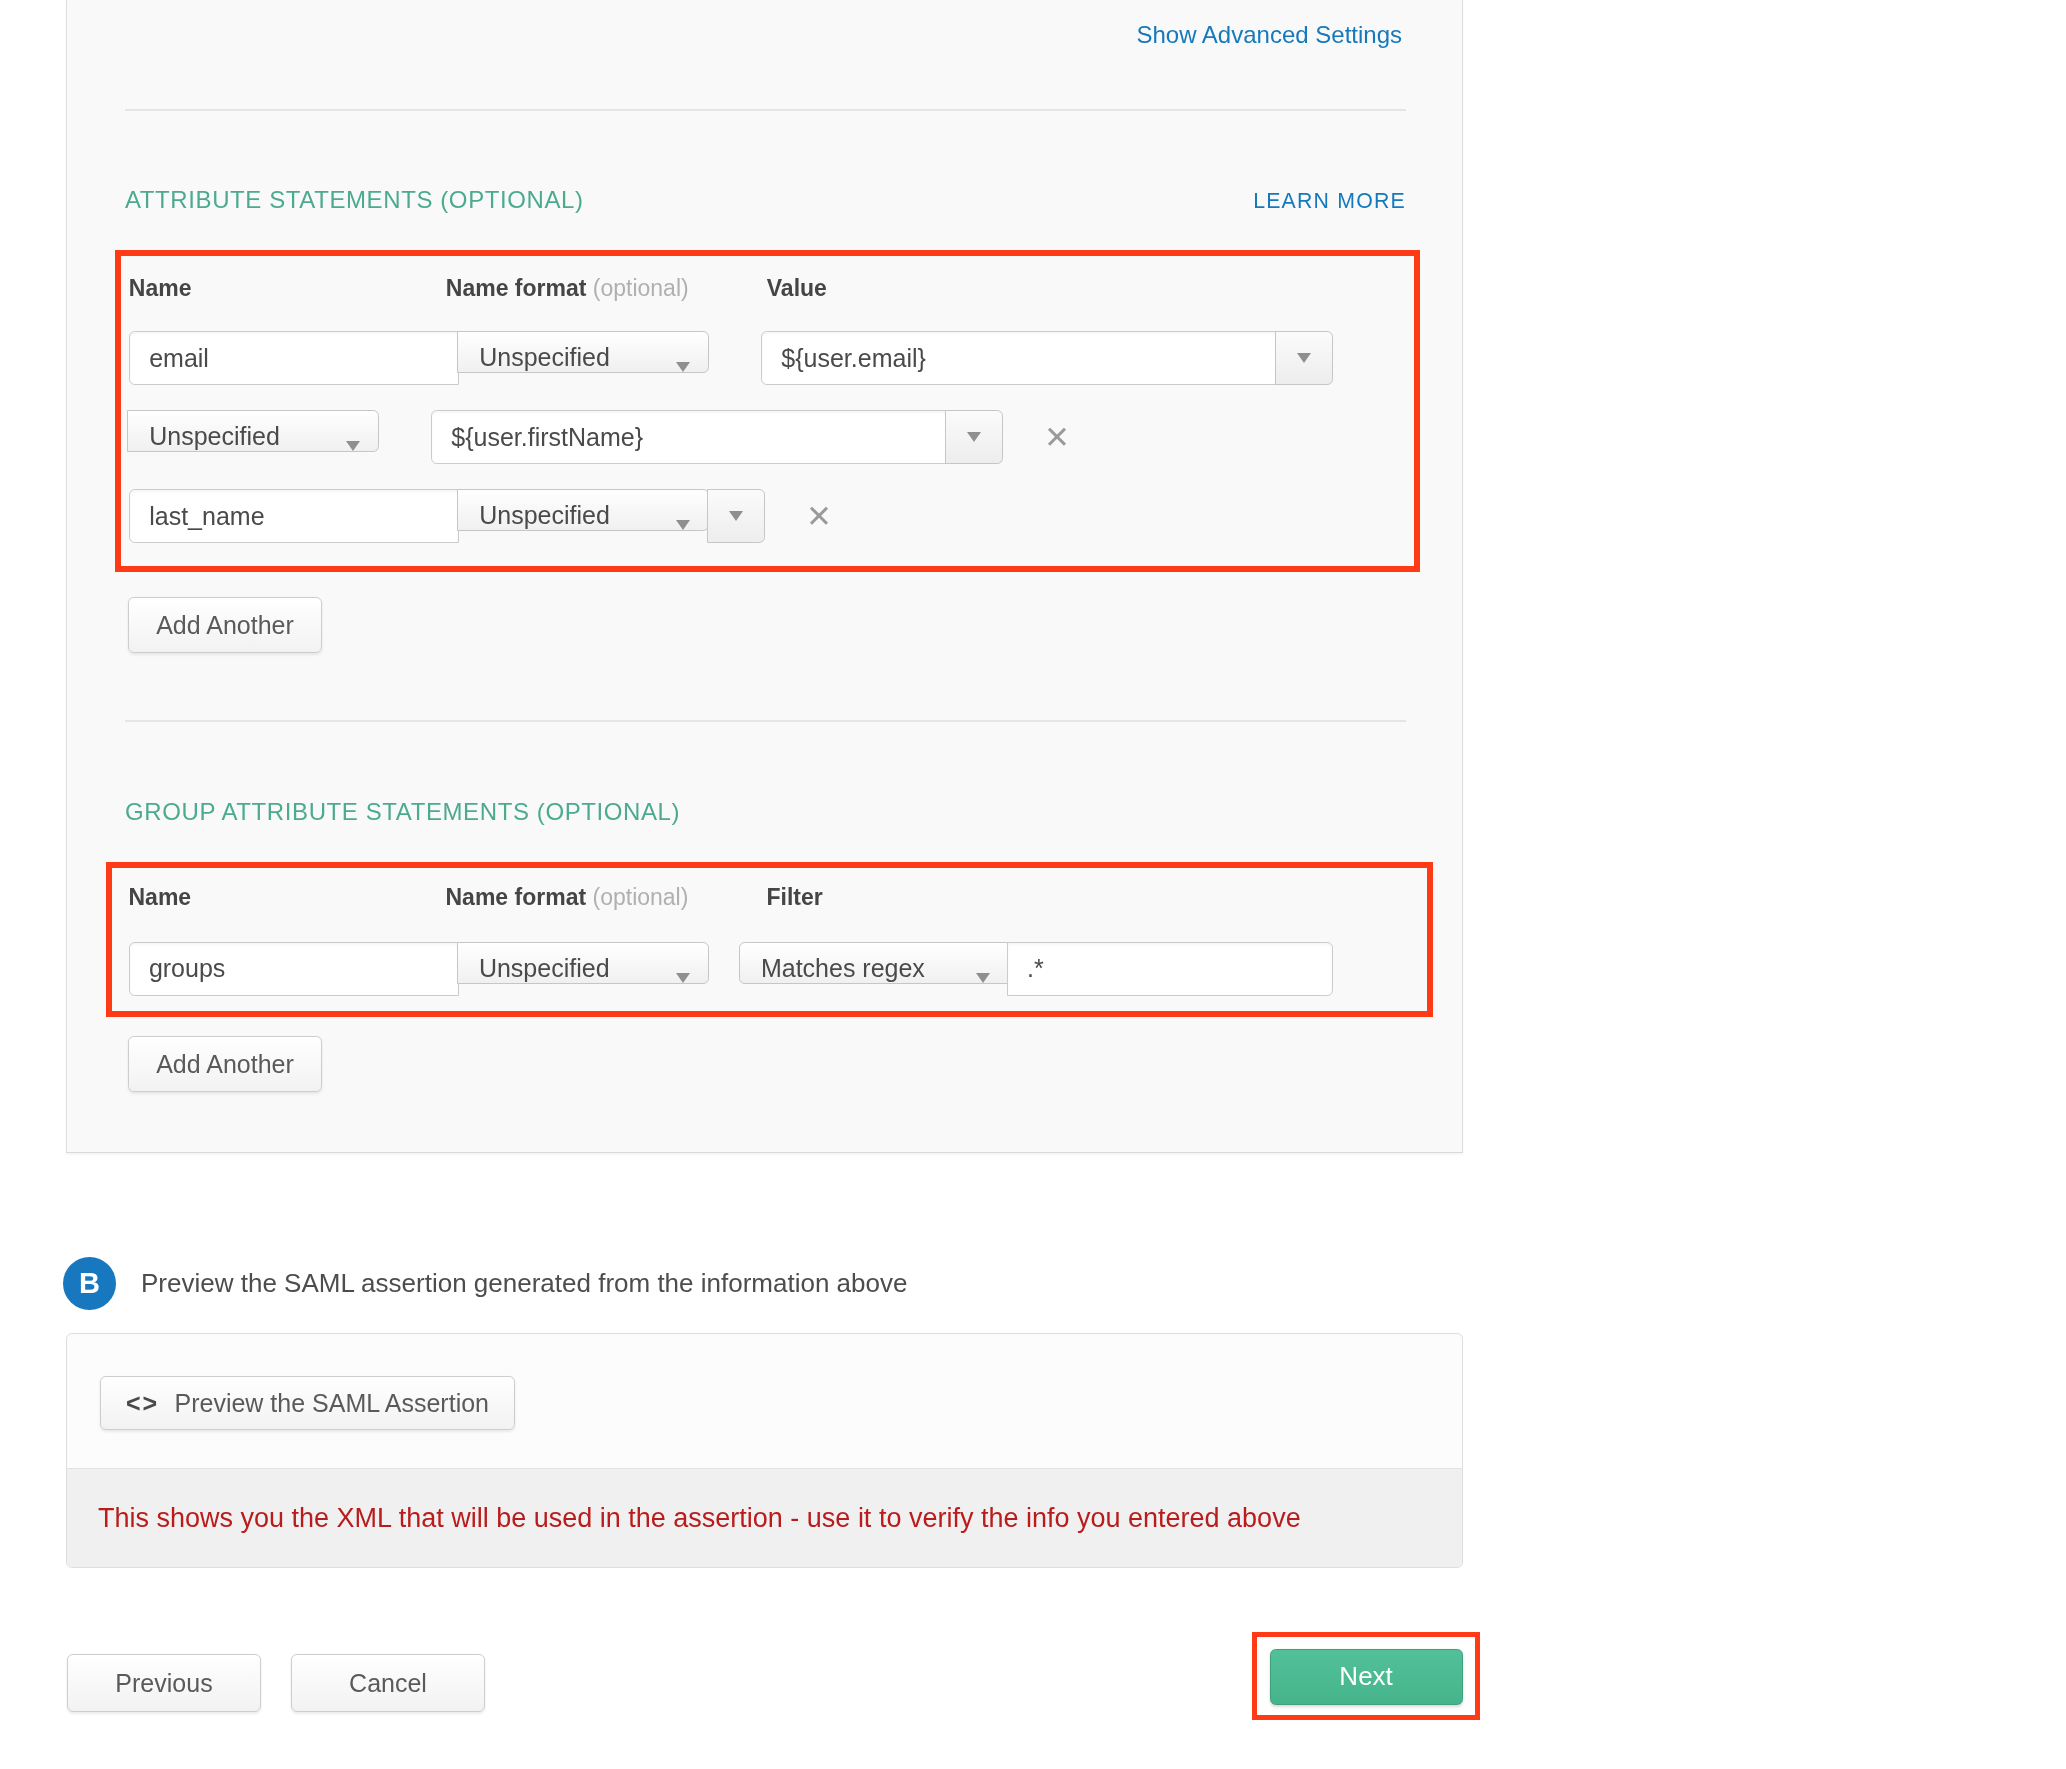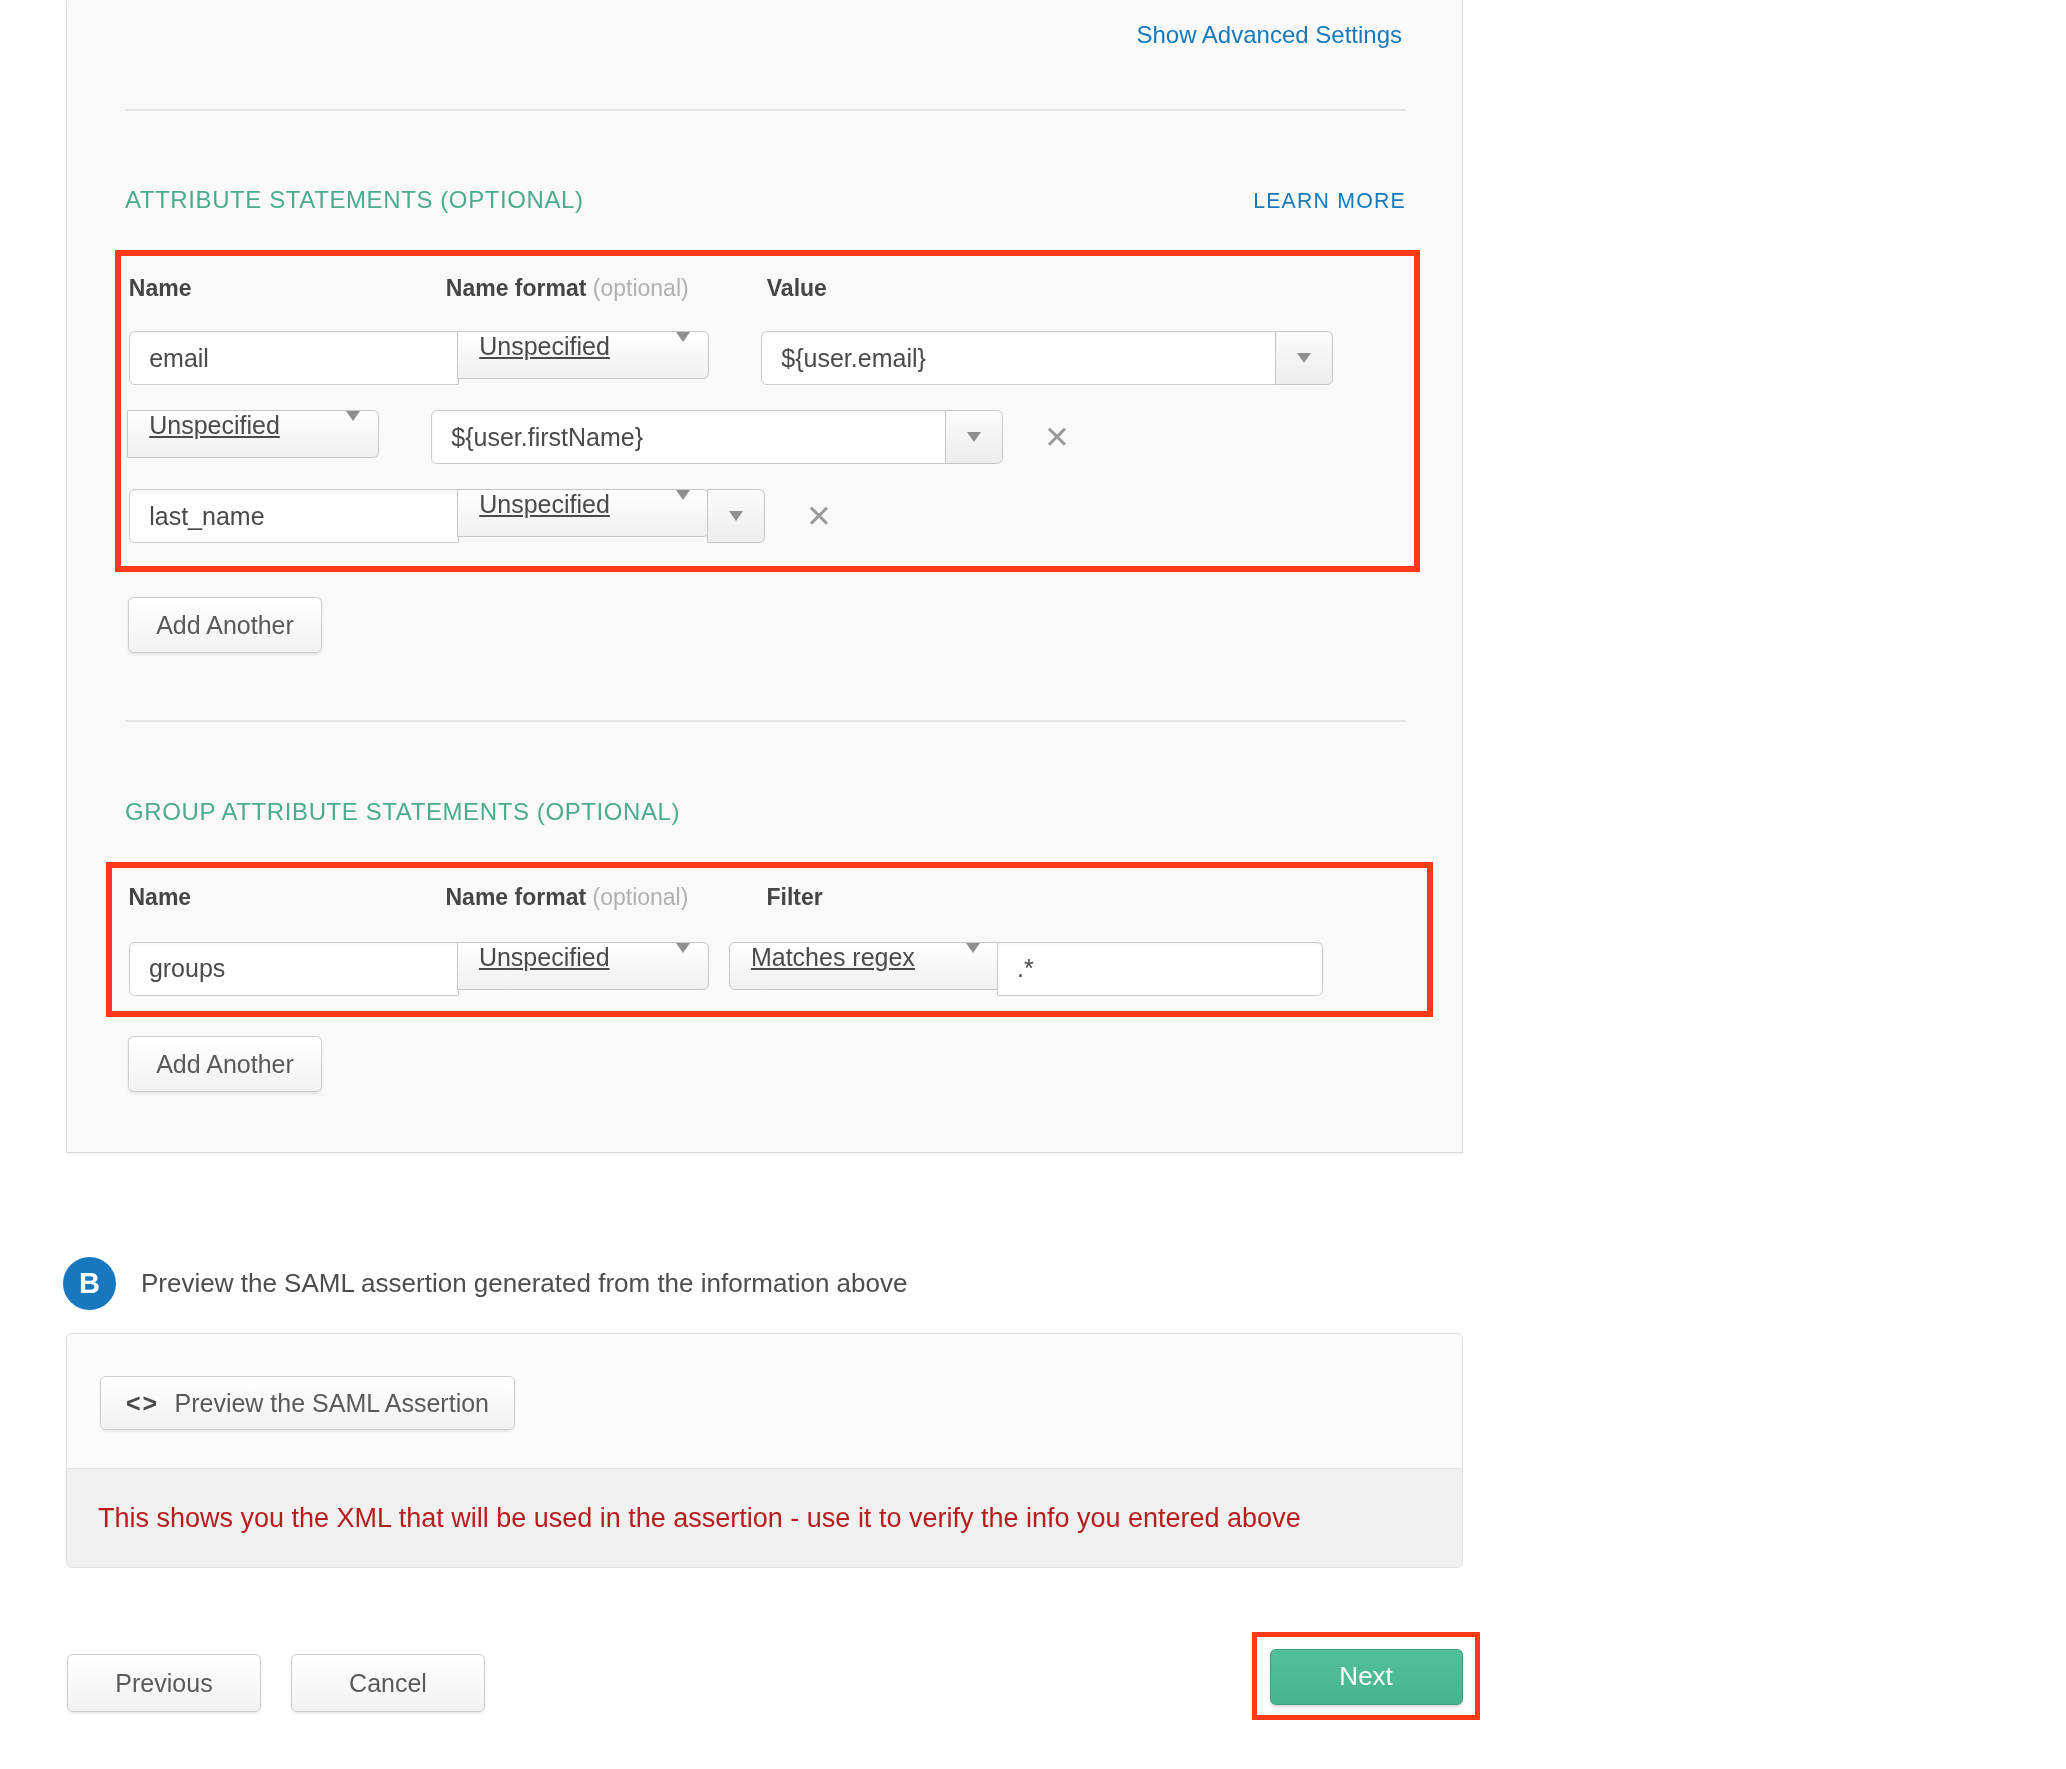--- a/index.html
+++ b/index.html
@@ -40,26 +40,26 @@
   .attr-row { display:flex; align-items:stretch; height:54px; margin-bottom:25px; }
   .attr-row:last-child { margin-bottom:0; }
 
   .txt-input { height:54px; border:1.9px solid #cbcbcb; background:#ffffff;
     font-family:"Liberation Sans", sans-serif; font-size:25px; color:#4a4a4a;
     padding:0 19.4px; box-shadow:inset 0 1.9px 2.9px rgba(0,0,0,.04); outline:none; }
   .name-input { width:330px; border-radius:5.8px 0 0 5.8px; }
   .value-input { width:516px; border-radius:5.8px 0 0 5.8px; margin-left:52px; }
   .filter-input { width:326px; border-radius:0 5.8px 5.8px 0; margin-left:-1.9px; }
 
-  .select-box { height:48px; border:1.9px solid #c6c6c6;
-    background:linear-gradient(#ffffff,#f0f0f0); display:flex; align-items:flex-start;
+  .select-box { height:42px; border:1.9px solid #c6c6c6;
+    background:linear-gradient(#ffffff,#f0f0f0); display:flex; align-items:flex-end;
     justify-content:space-between; padding:0 17.5px 0 21.3px; font-size:25px; color:#4a4a4a;
-    cursor:pointer;text-decoration:underline; }
+    cursor:pointer; }
   .format-select { width:252px; margin-left:-1.9px; border-radius:0 5.8px 5.8px 0; }
-  .regex-select { width:270px; margin-left:20px; border-radius:5.8px 0 0 5.8px; }
+  .regex-select { width:270px; margin-left:30px; border-radius:5.8px 0 0 5.8px; }
 
   .caret { width:0; height:0; border-left:7.8px solid transparent;
     border-right:7.8px solid transparent; border-top:10.7px solid #8f8f8f; }
 
   .dd-button { width:58px; height:54px; margin-left:-1.9px; border:1.9px solid #c6c6c6;
     border-radius:0 5.8px 5.8px 0; background:linear-gradient(#fbfbfb,#ededed);
     display:flex; align-items:center; justify-content:center; cursor:pointer; }
 
   .remove-x { margin-left:41px; align-self:center; font-size:31px; color:#9a9a9a;
     line-height:1; cursor:pointer; }

